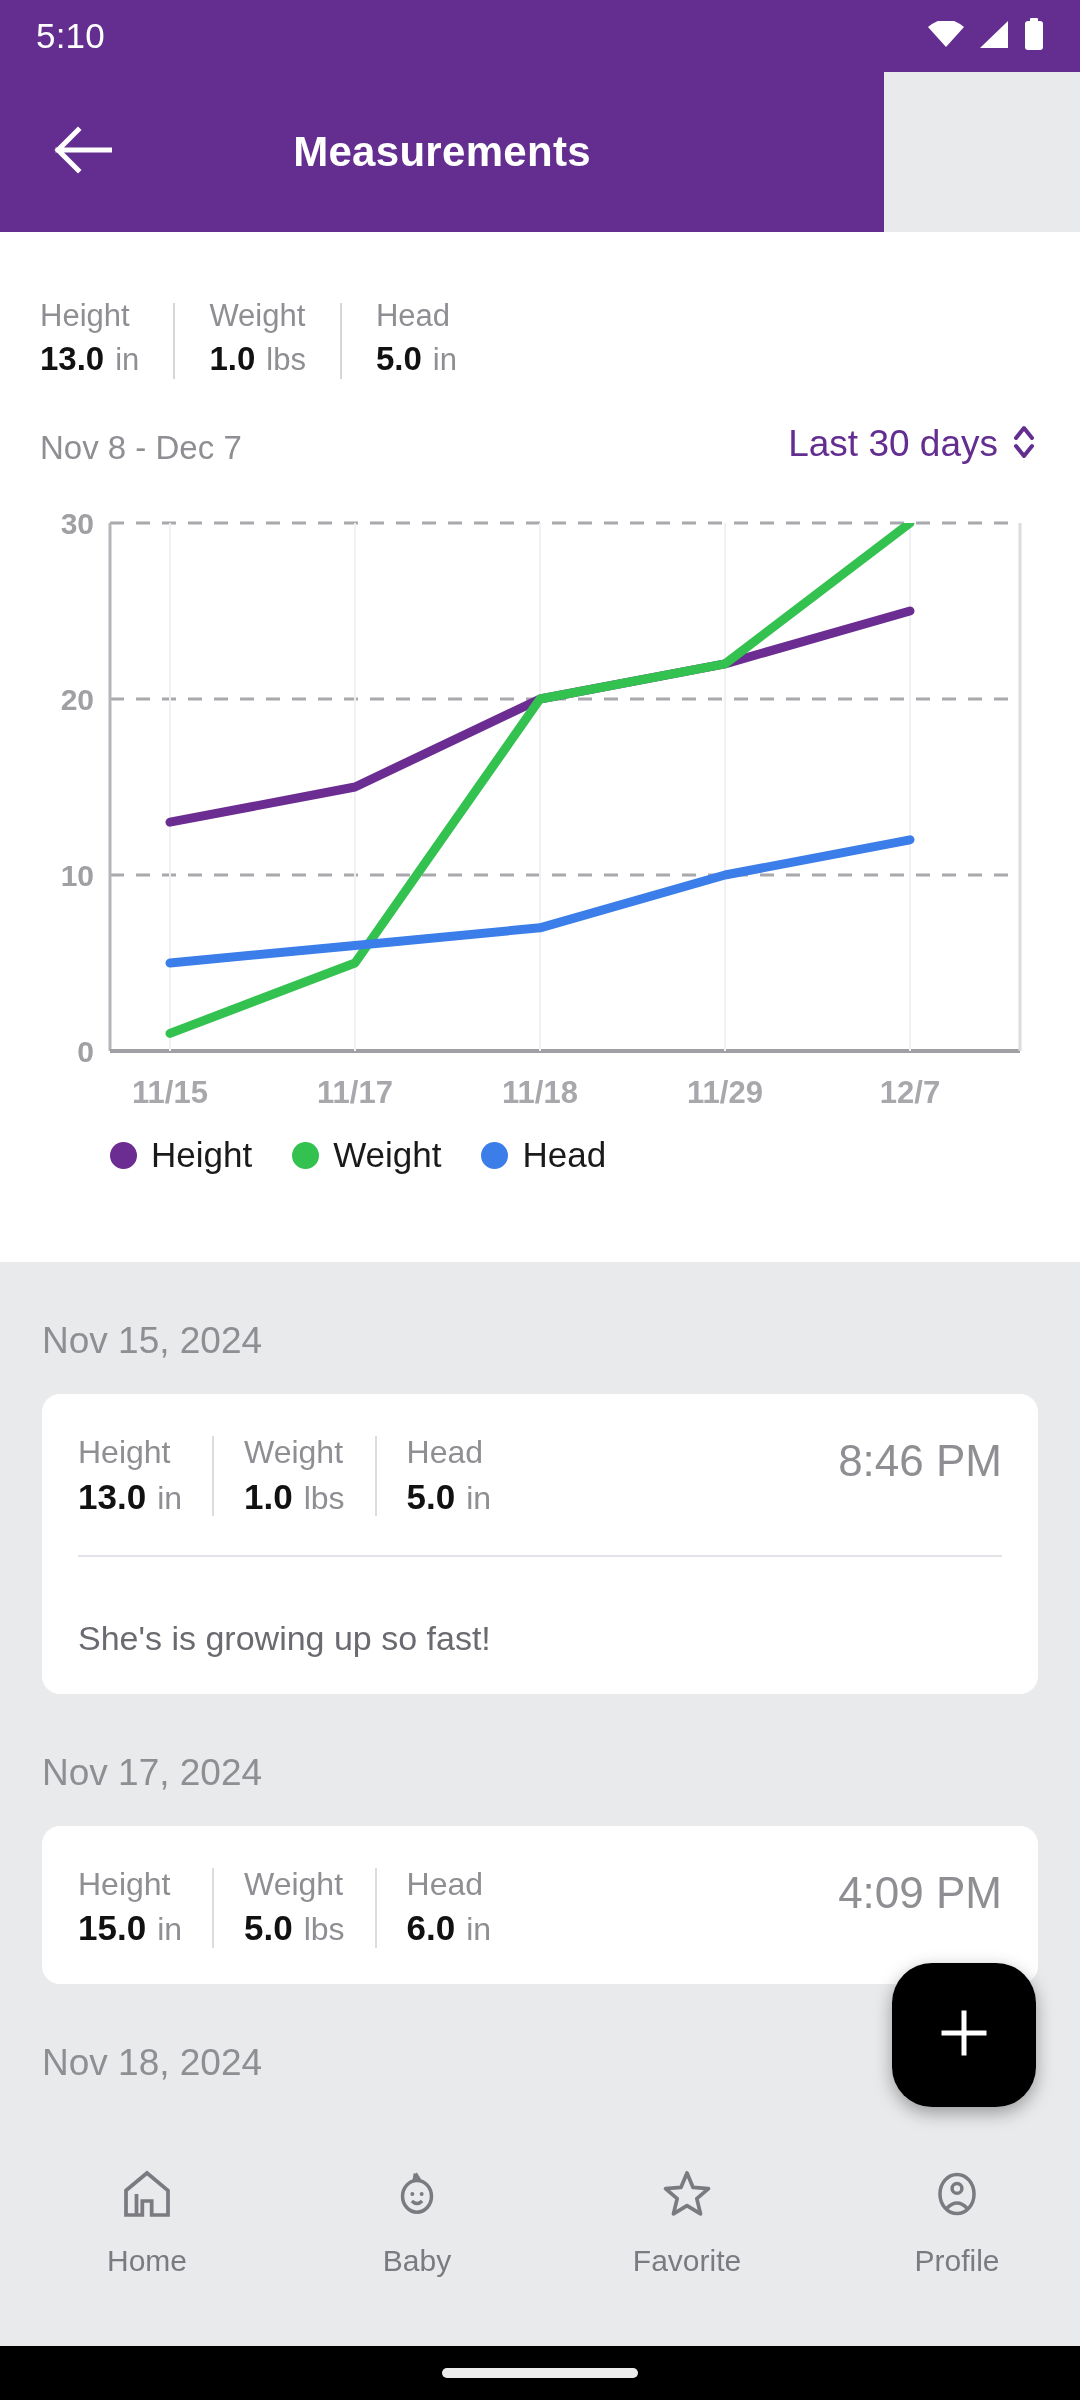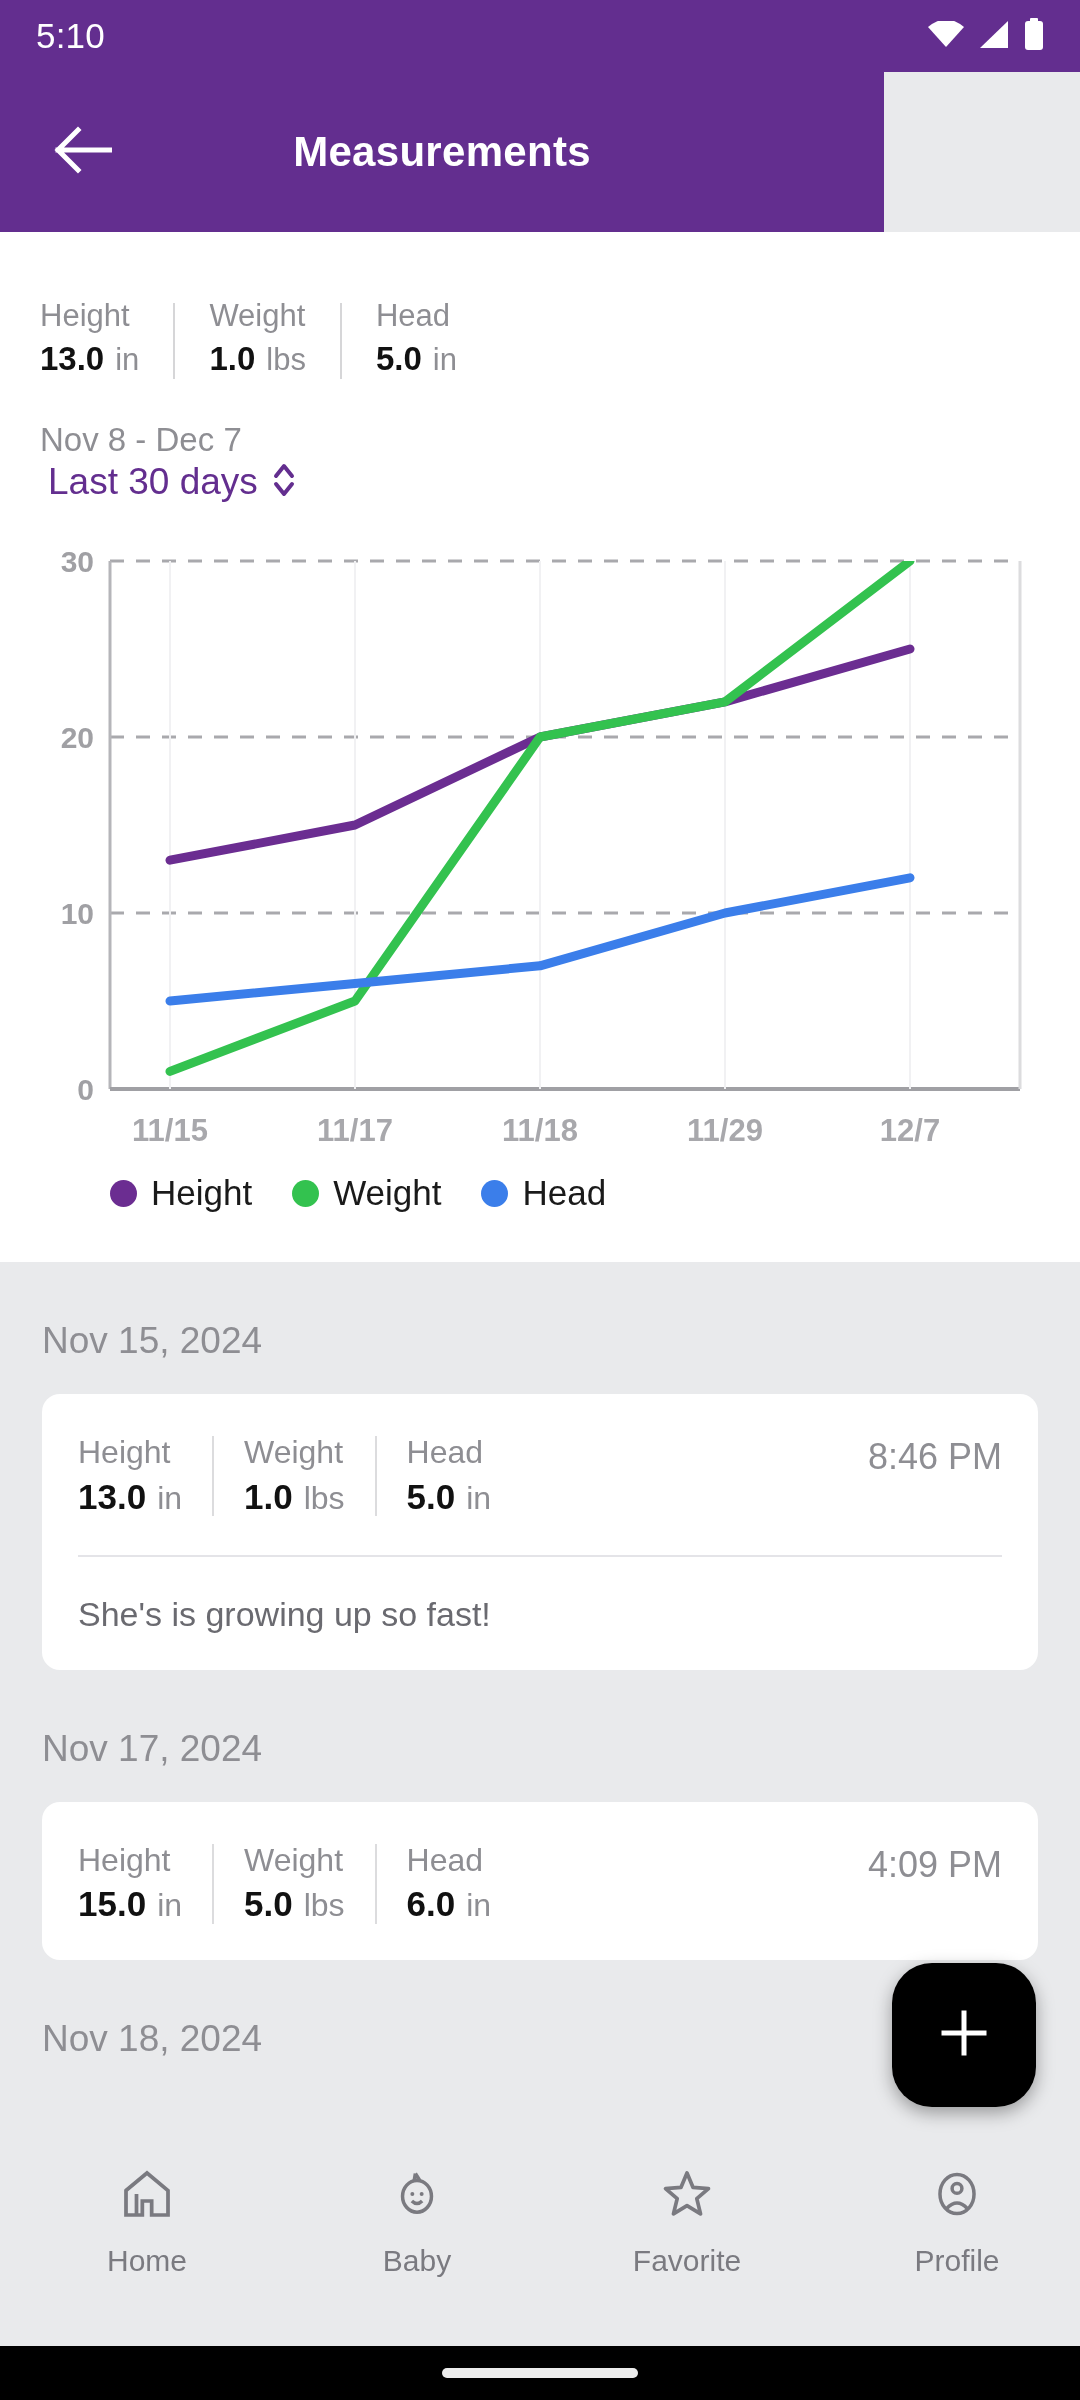--- a/index.html
+++ b/index.html
@@ -51,23 +51,22 @@
   .sum-item { padding-right: 34px; }
   .sum-item + .sum-div { margin-right: 34px; }
   .sum-div { width: 2px; height: 76px; background: #D6D6D8; margin-top: 6px; }
   .sum-label { font-size: 31px; color: #8E8E93; line-height: 1.25; }
   .sum-valrow { display: flex; align-items: baseline; gap: 11px; margin-top: 4px; }
   .sum-val { font-size: 33px; font-weight: bold; color: #111; }
   .sum-unit { font-size: 31px; color: #8E8E93; }
 
   
   .range-row {
-    display: flex; align-items: flex-start; justify-content: space-between;
+    display: flex; align-items: flex-end; justify-content: space-between;
     padding: 42px 42px 0 40px;
-    flex-direction: column;
   }
   .range-text { font-size: 33px; color: #8E8E93; }
   .range-select { display: flex; align-items: center; gap: 12px; }
   .range-select-label { font-size: 37px; color: #632E8F; margin-left: 8px; }
 
   
   .plot-wrap { position: relative; margin: 34px 0 0 0; width: 1080px; height: 620px; }
   .plot-svg { display: block; }
 
   
@@ -93,23 +92,23 @@
   }
   .card-top { display: flex; align-items: flex-start; }
   .card-metrics { display: flex; align-items: flex-start; flex: 1; }
   .m-item { padding-right: 30px; }
   .m-item + .m-div { margin-right: 30px; }
   .m-div { width: 2px; height: 80px; background: #DCDCDE; margin-top: 4px; }
   .m-label { font-size: 32px; color: #8E8E93; line-height: 1.3; }
   .m-valrow { display: flex; align-items: baseline; gap: 11px; margin-top: 3px; }
   .m-val { font-size: 35px; font-weight: bold; color: #111; }
   .m-unit { font-size: 32px; color: #8E8E93; }
-  .card-time { font-size: 36px; color: #8E8E93; padding-top: 4px; }
+  .card-time { font-size: 44px; color: #8E8E93; padding-top: 4px; }
   .card-sep { height: 2px; background: #E4E4E8; margin: 38px 0 0 0; }
-  .card-note { font-size: 34px; color: #6A6A70; padding-top: 38px; }
+  .card-note { font-size: 34px; color: #6A6A70; padding-top: 38px; margin-top: 24px; }
 
   
   .fab {
     position: absolute; right: 44px; top: 1963px;
     width: 144px; height: 144px; border-radius: 40px;
     background: #000; display: flex; align-items: center; justify-content: center;
     box-shadow: 0 6px 18px rgba(0,0,0,0.35);
   }
 
   

